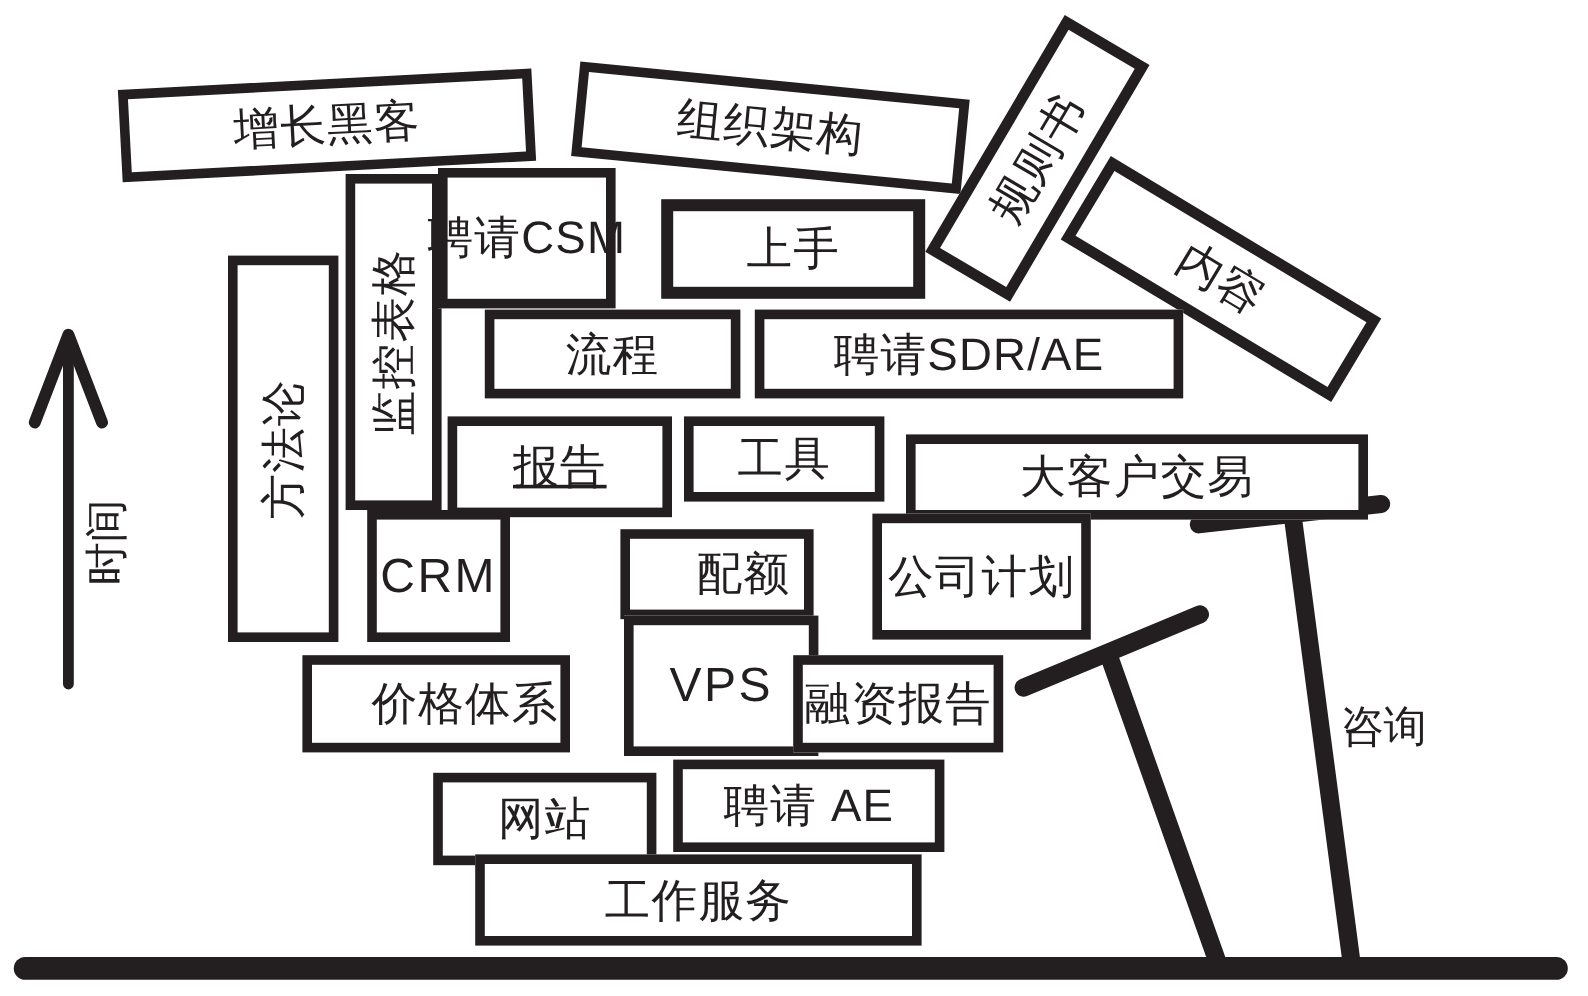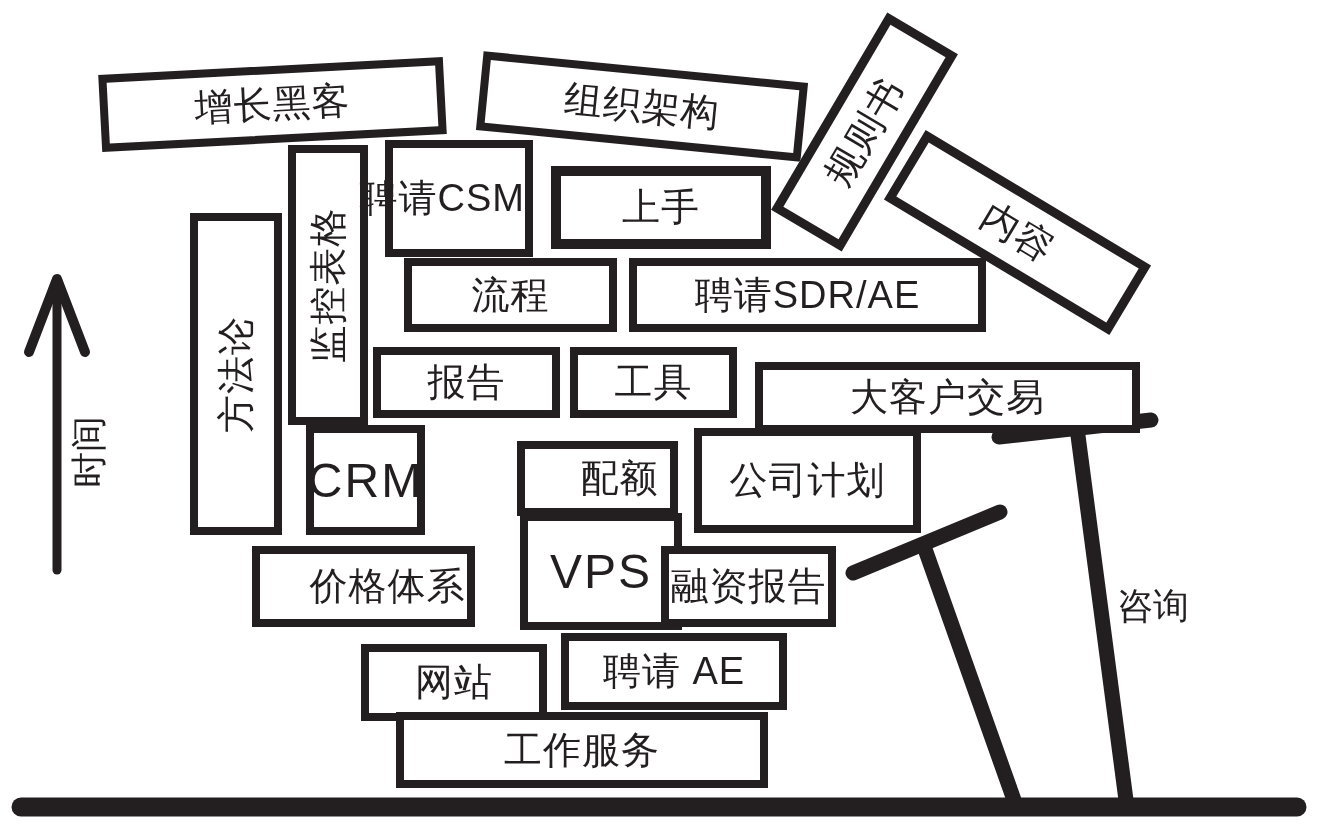--- a/index.html
+++ b/index.html
@@ -14,21 +14,21 @@
     display:flex;
     align-items:center;
     justify-content:center;
     font-size:38px;
     font-weight:300;
     letter-spacing:1px;
     white-space:nowrap;
     color:#231f20;
   }
   .thick{border-width:10px;}
-  .latin{font-size:48px;letter-spacing:2px;}
+  .latin{font-size:40px;letter-spacing:2px;}
   .vtext{transform:rotate(-90deg);white-space:nowrap;}
   .free-label{
     position:absolute;
     font-size:36px;
     font-weight:300;
     white-space:nowrap;
     transform:translate(-50%,-50%);
     color:#231f20;
   }
   .free-label.rot{transform:translate(-50%,-50%) rotate(-90deg);}
@@ -75,57 +75,57 @@
   </div>
 
   <div class="block" style="left:750px;top:91px;width:229px;height:82px;transform:rotate(-59.5deg);border-width:9px;">
     <span>规则书</span>
   </div>
 
   <div class="block" style="left:886px;top:192px;width:263px;height:81px;transform:rotate(31deg);border-width:9px;">
     <span>内容</span>
   </div>
 
-  <div class="block" style="left:385px;top:140px;width:148px;height:117px;justify-content:flex-end;">
+  <div class="block" style="left:365px;top:140px;width:148px;height:117px;">
     <span>聘请CSM</span>
   </div>
 
   <div class="block" style="left:404px;top:258px;width:213px;height:74px;">
     <span>流程</span>
   </div>
 
   <div class="block thick" style="left:551px;top:166px;width:220px;height:83px;">
     <span>上手</span>
   </div>
 
   <div class="block" style="left:629px;top:258px;width:357px;height:74px;justify-content:center;">
     <span>聘请SDR/AE</span>
   </div>
 
-  <div class="block" style="left:373px;top:347px;width:187px;height:71px;">
+  <div class="block" style="left:373px;top:347px;width:187px;height:84px;text-decoration:underline;">
     <span>报告</span>
   </div>
 
   <div class="block" style="left:570px;top:347px;width:167px;height:71px;">
     <span>工具</span>
   </div>
 
   <div class="block" style="left:755px;top:362px;width:385px;height:71px;justify-content:center;">
     <span>大客户交易</span>
   </div>
 
   <div class="block latin" style="left:306px;top:425px;width:119px;height:110px;">
     <span>CRM</span>
   </div>
 
   <div class="block" style="left:517px;top:441px;width:161px;height:75px;padding-left:44px;">
     <span>配额</span>
   </div>
 
-  <div class="block" style="left:694px;top:428px;width:227px;height:105px;">
+  <div class="block" style="left:727px;top:428px;width:182px;height:105px;">
     <span>公司计划</span>
   </div>
 
   <div class="block" style="left:252px;top:546px;width:223px;height:81px;padding-left:48px;">
     <span>价格体系</span>
   </div>
 
   <div class="block latin" style="left:484px;top:513px;width:162px;height:117px;margin-left:36px;">
     <span>VPS</span>
   </div>

